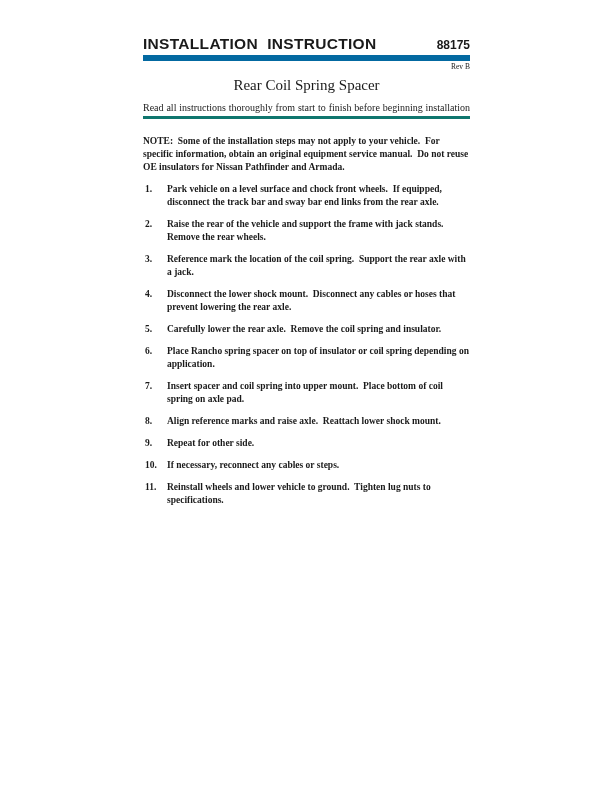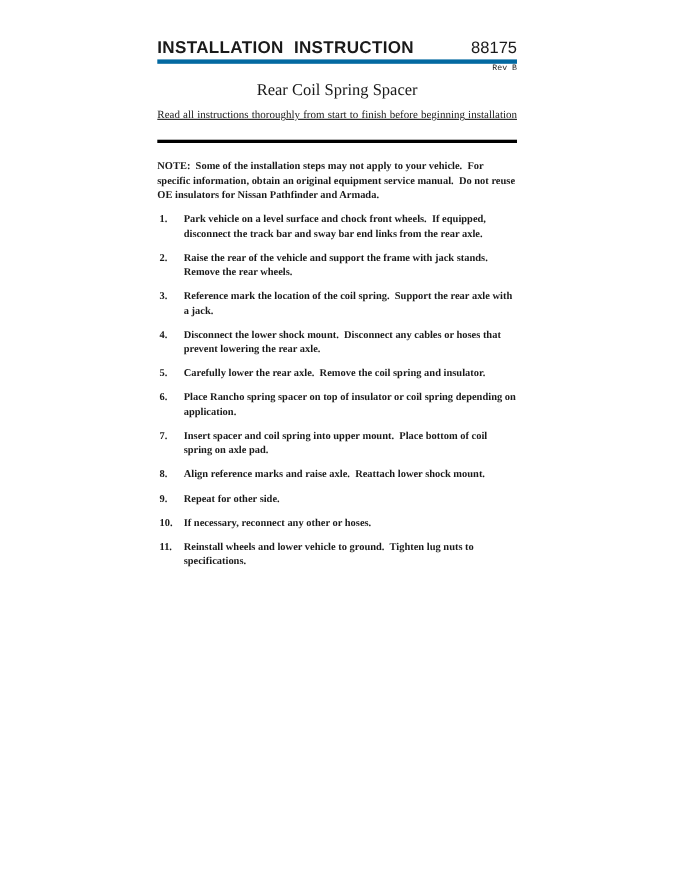--- a/index.html
+++ b/index.html
@@ -19,58 +19,57 @@
   .content {
     position: absolute;
     left: 143px;
     top: 36px;
     width: 327px;
   }
   .header-row {
     display: flex;
     justify-content: space-between;
     align-items: baseline;
-    border-bottom: 4px solid #0369a1;
+    border-bottom: 6px solid #0369a1;
     padding-bottom: 2px;
   }
   .doc-title {
     font-family: "Liberation Sans", sans-serif;
     font-weight: bold;
     font-size: 15.5px;
     line-height: 16px;
     letter-spacing: 0.3px;
     white-space: pre;
   }
   .part-number {
     font-family: "Liberation Sans", sans-serif;
-    font-size: 15px;
+    font-size: 12px;
     line-height: 16px;
+    font-weight: bold;
   }
   .rev-line {
     text-align: right;
     font-size: 7.5px;
     line-height: 9px;
     margin-top: 1px;
-    font-family: Liberation Mono, monospace;
   }
   .subtitle {
     text-align: center;
     font-size: 15px;
     line-height: 17px;
     margin-top: 6px;
   }
   .notice {
     font-size: 10px;
     line-height: 12px;
     margin-top: 8px;
     text-align: justify;
     text-align-last: justify;
-    border-bottom: 3px solid #000000;
-    padding-bottom: 16px;
-    text-decoration: underline;
+    border-bottom: 3px solid #0f766e;
+    padding-bottom: 2px;
   }
   .doc-body {
     margin-top: 16px;
     font-size: 9.5px;
     line-height: 13px;
     font-weight: bold;
   }
   .para {
     margin: 0 0 9px 0;
     white-space: pre-wrap;
@@ -147,21 +146,21 @@
         <span class="step-text">Align reference marks and raise axle.  Reattach lower shock mount.</span>
       </div>
 
 
       <div class="step">
         <span class="step-num">9.</span>
         <span class="step-text">Repeat for other side.</span>
       </div>
       <div class="step">
         <span class="step-num">10.</span>
-        <span class="step-text">If necessary, reconnect any other or hoses.</span>
+        <span class="step-text">If necessary, reconnect any cables or steps.</span>
       </div>
       <div class="step">
         <span class="step-num">11.</span>
         <span class="step-text">Reinstall wheels and lower vehicle to ground.  Tighten lug nuts to specifications.</span>
       </div>
 
     </div>
   </div>
 </div>
 

